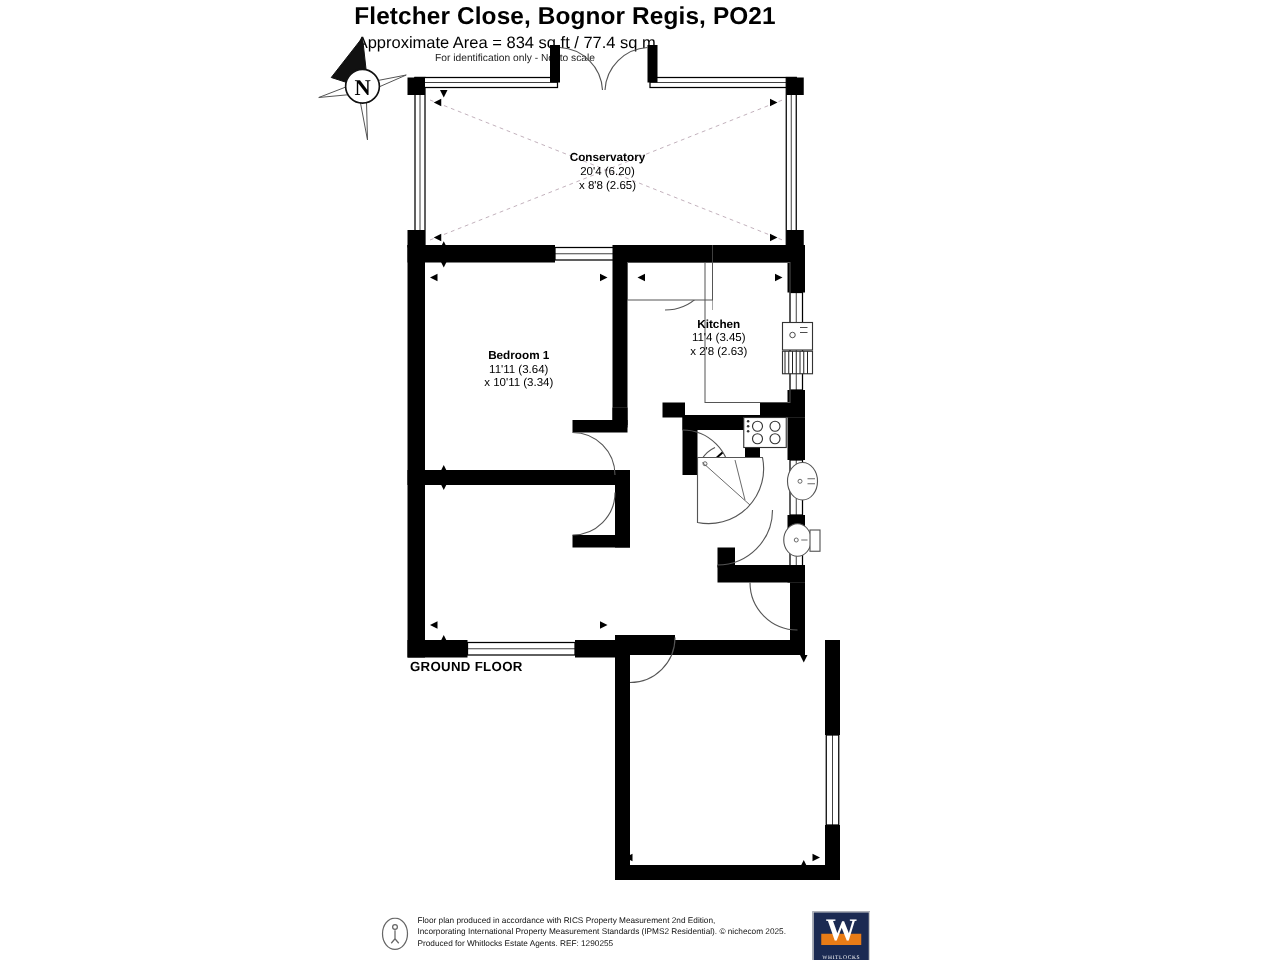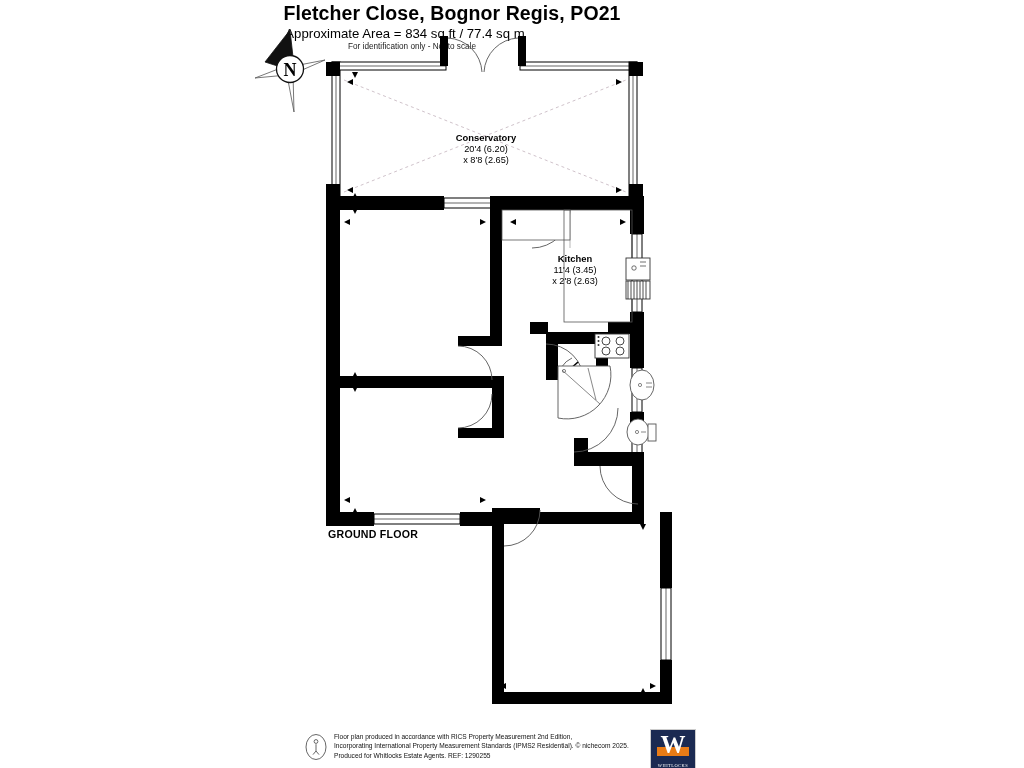--- a/index.html
+++ b/index.html
@@ -342,26 +342,31 @@
     <polygon points="640,214 637,208 643,208" fill="#000000"></polygon>
     <polygon points="640,320 637,326 643,326" fill="#000000"></polygon>
 
     <polygon points="500,686 506,683 506,689" fill="#000000"></polygon>
     <polygon points="656,686 650,683 650,689" fill="#000000"></polygon>
     <polygon points="643,530 640,524 646,524" fill="#000000"></polygon>
     <polygon points="643,688 640,694 646,694" fill="#000000"></polygon>
 
   </svg>
 
-  <div class="room-label" style="left:421px; top:120px; width:130px;margin-top:12px;">
+  <div class="room-label" style="left:421px; top:120px; width:130px;">
     <span class="rn">Conservatory</span>
     <span class="rd">20'4 (6.20)</span>
     <span class="rd">x 8'8 (2.65)</span>
   </div>
 
+  <div class="room-label" style="left:350px; top:278px; width:130px;">
+    <span class="rn">Bedroom 1</span>
+    <span class="rd">11'11 (3.64)</span>
+    <span class="rd">x 10'11 (3.34)</span>
+  </div>
 
   <div class="room-label" style="left:512px; top:253px; width:126px;">
     <span class="rn">Kitchen</span>
     <span class="rd">11'4 (3.45)</span>
     <span class="rd">x 2'8 (2.63)</span>
   </div>
 
 
 
   <div class="floor-label" style="left:328px; top:528px;">GROUND FLOOR</div>

